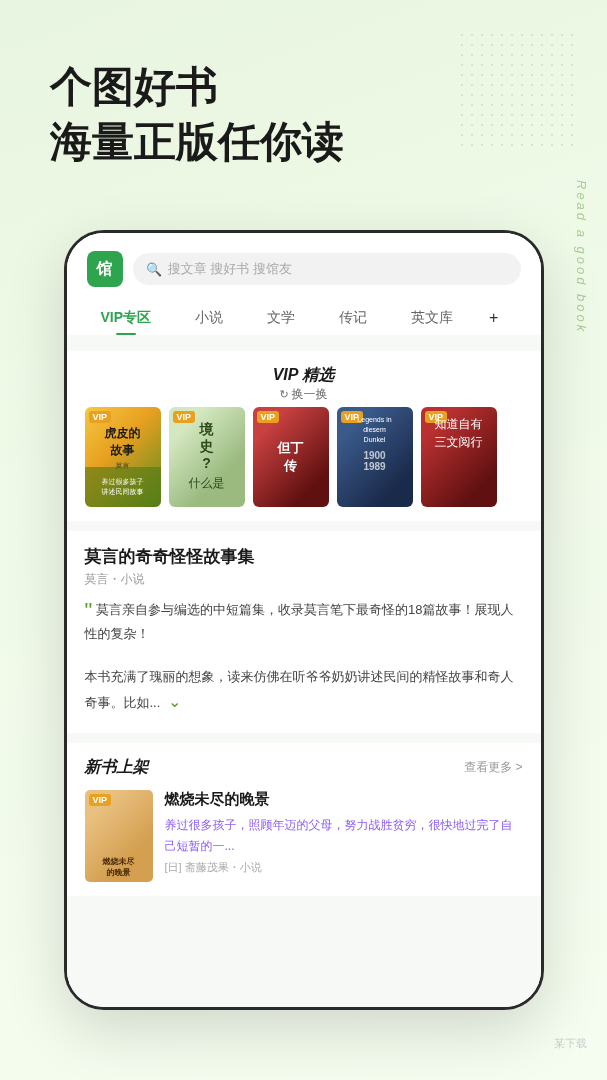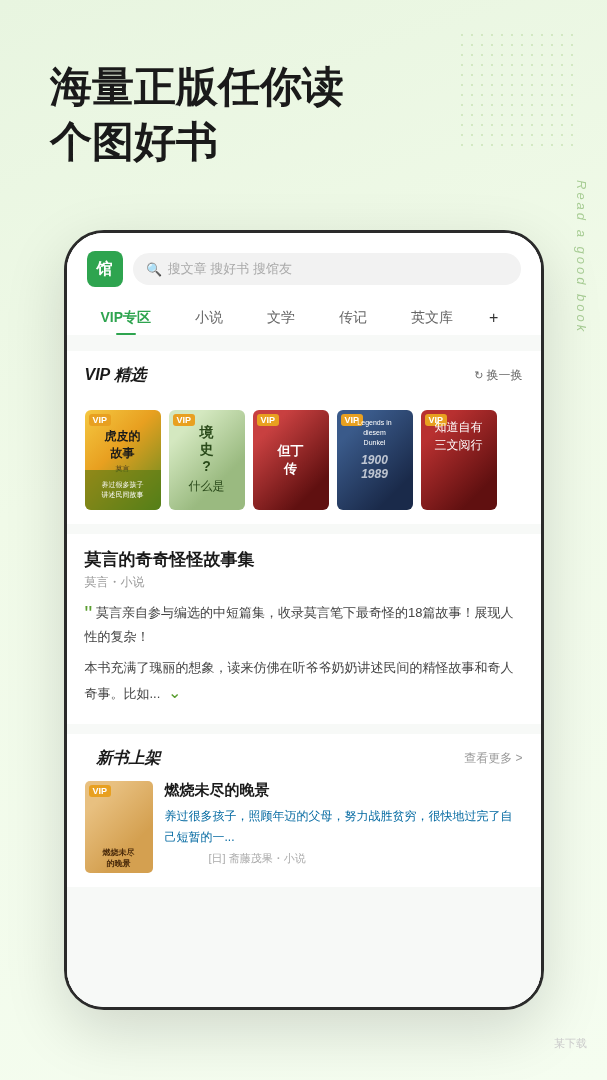--- a/index.html
+++ b/index.html
@@ -161,21 +161,22 @@
     
     .section {
       background: #fff;
       margin-bottom: 10px;
       padding: 14px 18px;
     }
     .section-header {
       display: flex;
       justify-content: space-between;
       align-items: center;
-      margin-bottom: 24px;
+      margin-bottom: 4px;
+      flex-direction: column;
     }
     .section-title {
       font-size: 16px;
       font-weight: 700;
       color: #1a1a1a;
       font-style: italic;
     }
     .section-action {
       font-size: 12px;
       color: #666;
@@ -251,21 +252,20 @@
     
     .new-section {
       background: #fff;
       padding: 14px 18px;
     }
     .new-section-header {
       display: flex;
       justify-content: space-between;
       align-items: center;
       margin-bottom: 12px;
-      margin-left: 12px;
     }
     .see-more {
       font-size: 12px;
       color: #999;
     }
     .new-book-item {
       display: flex;
       gap: 12px;
       align-items: flex-start;
     }
@@ -282,28 +282,27 @@
       flex: 1;
     }
     .new-book-title {
       font-size: 15px;
       font-weight: 700;
       color: #1a1a1a;
       margin-bottom: 6px;
     }
     .new-book-desc {
       font-size: 12px;
-      color: #0369a1;
+      color: #8b5cf6;
       line-height: 1.7;
     }
     .new-book-meta {
       font-size: 11px;
       color: #aaa;
       margin-top: 4px;
-      margin-left: 44px;
     }
 
     
     .watermark {
       position: absolute;
       bottom: 29px;
       right: 20px;
       font-size: 11px;
       color: #ccc;
     }
@@ -327,22 +326,22 @@
   </style>
 </head>
 <body>
 
 <div class="dots-decoration"></div>
 
 <div class="side-text">Read a good book</div>
 
 <div class="hero">
   <div class="hero-title">
+    <div>个图好书</div>
     <div>海量正版任你读</div>
-    <div>个图好书</div>
   </div>
 </div>
 
 <div class="phone-wrapper">
   <div class="phone-mockup">
     <div class="app-content">
 
       <div class="app-header">
         <div class="header-top">
           <div class="app-logo">馆</div>
@@ -396,41 +395,41 @@
               <div class="vip-badge">VIP</div>
               <div style="position:absolute;top:50%;left:50%;transform:translate(-50%,-50%);text-align:center;">
                 <div style="color:white;font-size:13px;font-weight:bold;line-height:1.4;">但丁<br>传</div>
               </div>
             </div>
 
             <div class="book-cover cover-legend">
               <div class="vip-badge">VIP</div>
               <div style="position:absolute;top:8px;left:4px;right:4px;text-align:center;">
                 <div style="color:white;font-size:7px;line-height:1.4;">Legends in<br>diesem<br>Dunkel</div>
-                <div style="color:rgba(255,255,255,0.7);font-size:12px;margin-top:6px;font-weight:bold;font-style:italic;">1900<br>1989</div>
+                <div style="color:rgba(255,255,255,0.7);font-size:10px;margin-top:6px;font-weight:bold;">1900<br>1989</div>
               </div>
             </div>
 
             <div class="book-cover cover-red">
               <div class="vip-badge">VIP</div>
               <div style="position:absolute;top:8px;left:4px;right:4px;text-align:center;">
                 <div style="color:white;font-size:12px;line-height:1.5;">知道自有<br>三文阅行</div>
               </div>
             </div>
           </div>
         </div>
 
         <div class="feature-section">
           <div class="feature-title">莫言的奇奇怪怪故事集</div>
           <div class="feature-author">莫言・小说</div>
           <div class="feature-desc">
             <span class="quote-mark">"</span>
             <span>莫言亲自参与编选的中短篇集，收录莫言笔下最奇怪的18篇故事！展现人性的复杂！</span>
           </div>
-          <div class="feature-desc" style="margin-top:8px;">
+          <div class="feature-desc" style="margin-top:20px;">
             <span>本书充满了瑰丽的想象，读来仿佛在听爷爷奶奶讲述民间的精怪故事和奇人奇事。比如...</span>
             <span class="more-icon">⌄</span>
           </div>
         </div>
 
         <div class="new-section">
           <div class="new-section-header">
             <div class="section-title">新书上架</div>
             <div class="see-more">查看更多 &gt;</div>
           </div>

